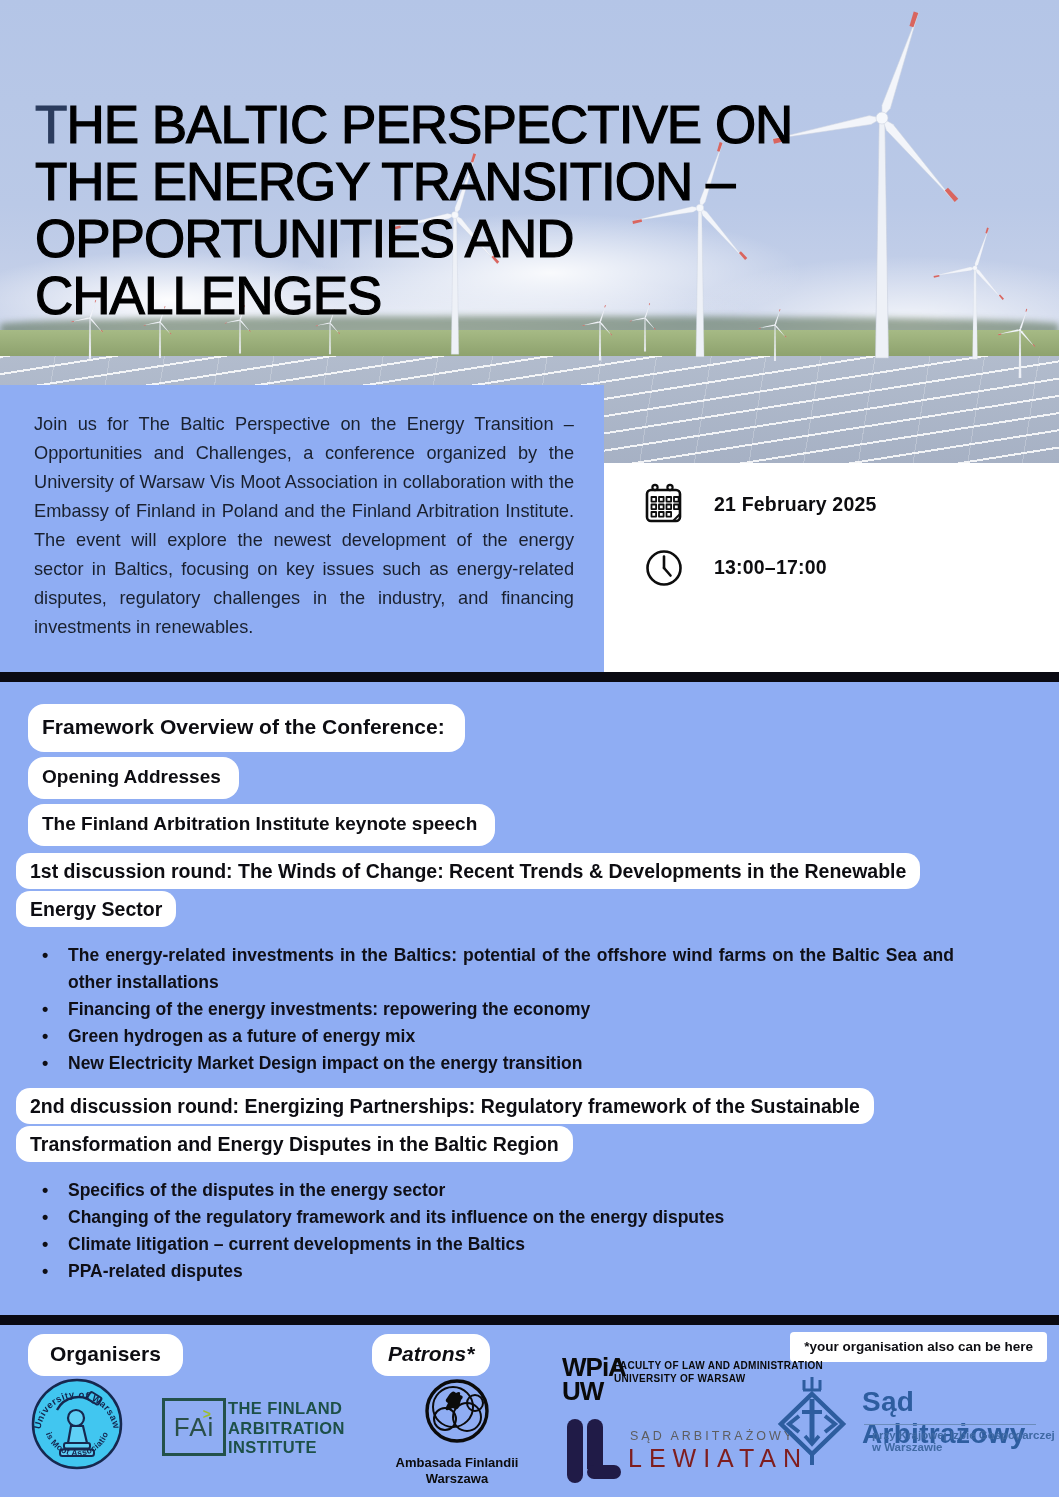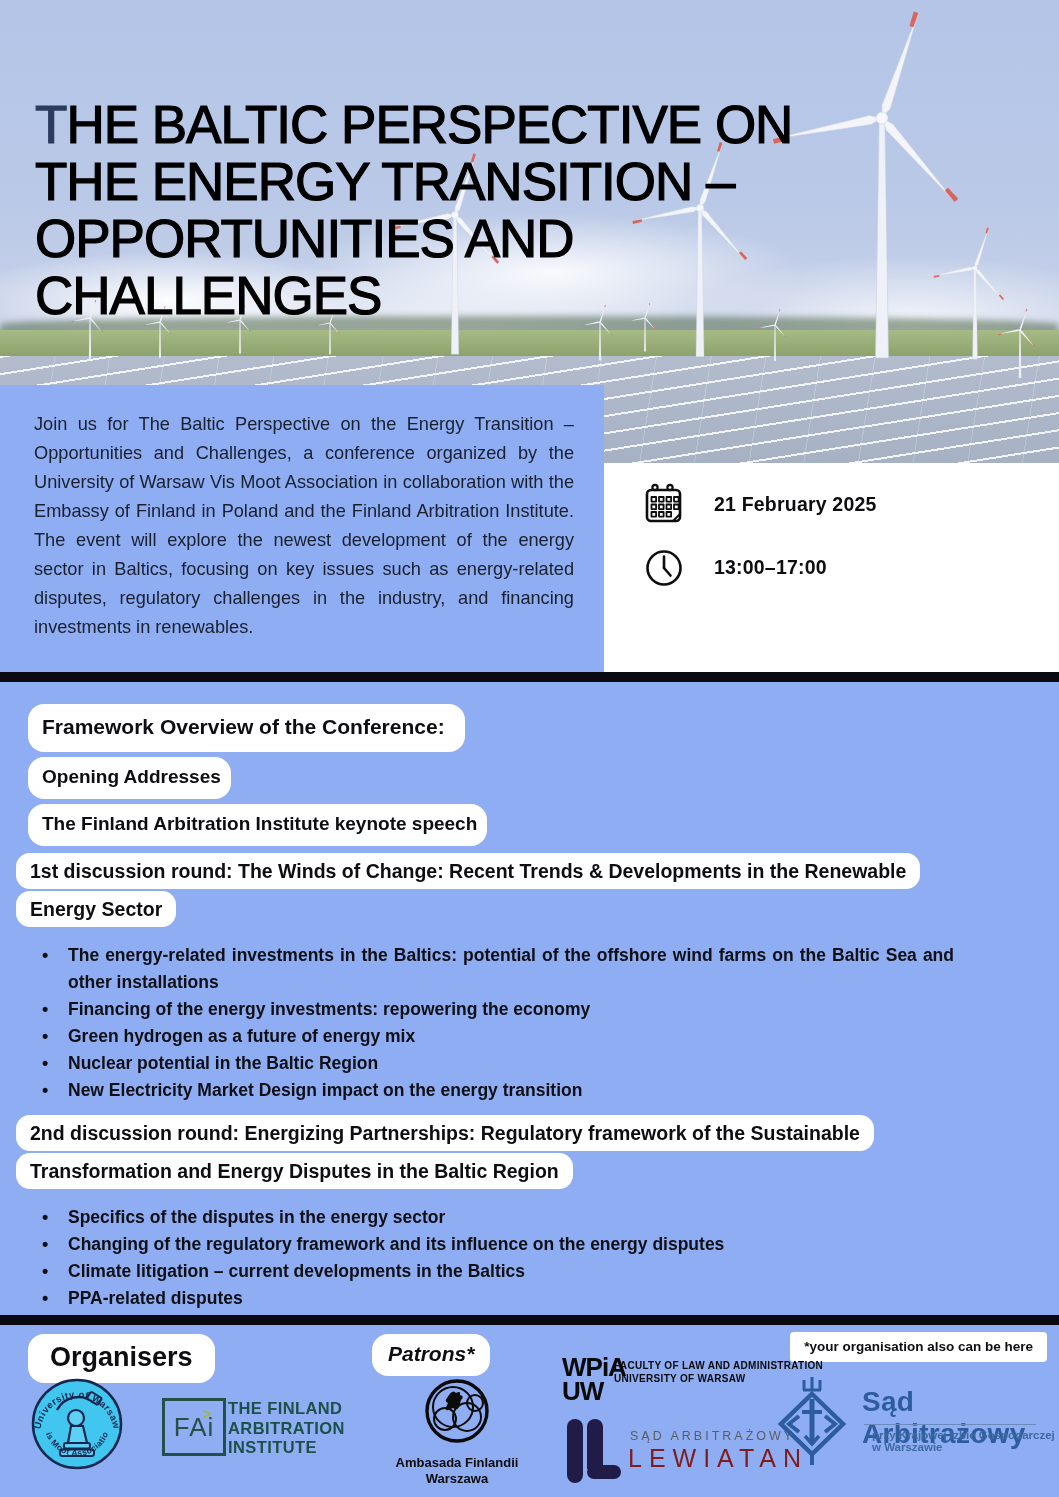--- a/index.html
+++ b/index.html
@@ -50,38 +50,38 @@
 
   
   .bar1{position:absolute;left:0;top:672px;width:100%;height:10px;background:var(--bar);}
   .bar2{position:absolute;left:0;top:1315px;width:100%;height:10px;background:var(--bar);}
 
   
   .main{position:absolute;left:0;top:682px;width:1059px;height:633px;background:var(--blue);
     padding:16px 30px 0 28px;}
   .pill{display:inline-block;background:#fff;border-radius:16px;color:#0d0d12;font-weight:700;}
   .pill.h1{font-size:21px;padding:11px 20px 13px 14px;margin-top:6px;}
-  .pill.h2{font-size:19px;padding:9px 10px 11px 14px;margin-top:5px;}
+  .pill.h2{font-size:19px;padding:9px 18px 11px 14px;margin-top:5px;}
   .pill-wrap{margin:6px 0 0 -12px;}
   .pill-wrap .clone{display:inline;background:#fff;border-radius:14px;
     -webkit-box-decoration-break:clone;box-decoration-break:clone;
     font-size:19.5px;font-weight:700;color:#0d0d12;line-height:38px;padding:7px 14px;}
   .pill-wrap.r1{max-width:910px;}
   .pill-wrap.r2{max-width:880px;}
   ul.bullets{list-style:none;width:920px;margin:14px 0 0 6px;}
   ul.bullets li{position:relative;padding-left:34px;font-size:17.5px;font-weight:700;
     color:#0f0f16;line-height:27px;text-align:justify;}
   ul.bullets li::before{content:"\2022";position:absolute;left:8px;top:0;font-size:18px;}
   .gap1{margin-top:10px;}
   .gap2{margin-top:12px;}
 
   
   .footer{position:absolute;left:0;top:1325px;width:1059px;height:172px;background:var(--blue);}
   .fpill{position:absolute;background:#fff;border-radius:16px;font-weight:700;color:#0d0d12;}
-  .org-pill{left:28px;top:9px;font-size:27px;padding:8px 22px 10px;}
+  .org-pill{left:28px;top:9px;font-size:21px;padding:8px 22px 10px;}
   .pat-pill{left:372px;top:9px;font-size:21px;padding:8px 16px 10px;font-style:italic;}
   .note-pill{right:12px;top:7px;font-size:13.5px;padding:7px 14px 8px;border-radius:4px;}
 
   .vismoot{position:absolute;left:30px;top:52px;}
   .fai-box{position:absolute;left:162px;top:73px;width:64px;height:58px;border:3px solid #23514a;
     display:flex;align-items:center;justify-content:center;}
   .fai-mark{font-size:26px;color:#2a4f49;letter-spacing:1px;font-weight:400;}
   .fai-accent{position:absolute;top:5px;right:12px;color:#9cbe2b;font-weight:700;font-size:14px;}
   .fai-name{position:absolute;left:228px;top:74px;color:var(--fai);font-weight:700;
     font-size:16.5px;line-height:19.5px;letter-spacing:.4px;}
@@ -196,21 +196,20 @@
     <div><span class="pill h2">The Finland Arbitration Institute keynote speech</span></div>
 
     <div class="pill-wrap r1">
       <span class="clone">1st discussion round: The Winds of Change: Recent Trends &amp; Developments in the Renewable Energy Sector</span>
     </div>
 
     <ul class="bullets">
       <li>The energy-related investments in the Baltics: potential of the offshore wind farms on the Baltic Sea and other installations</li>
       <li>Financing of the energy investments: repowering the economy</li>
       <li>Green hydrogen as a future of energy mix</li>
-      <li>Nuclear potential in the Baltic Region</li>
       <li>New Electricity Market Design impact on the energy transition</li>
     </ul>
 
     <div class="pill-wrap r2 gap1">
       <span class="clone">2nd discussion round: Energizing Partnerships: Regulatory framework of the Sustainable Transformation and Energy Disputes in the Baltic Region</span>
     </div>
 
     <ul class="bullets gap2">
       <li>Specifics of the disputes in the energy sector</li>
       <li>Changing of the regulatory framework and its influence on the energy disputes</li>

